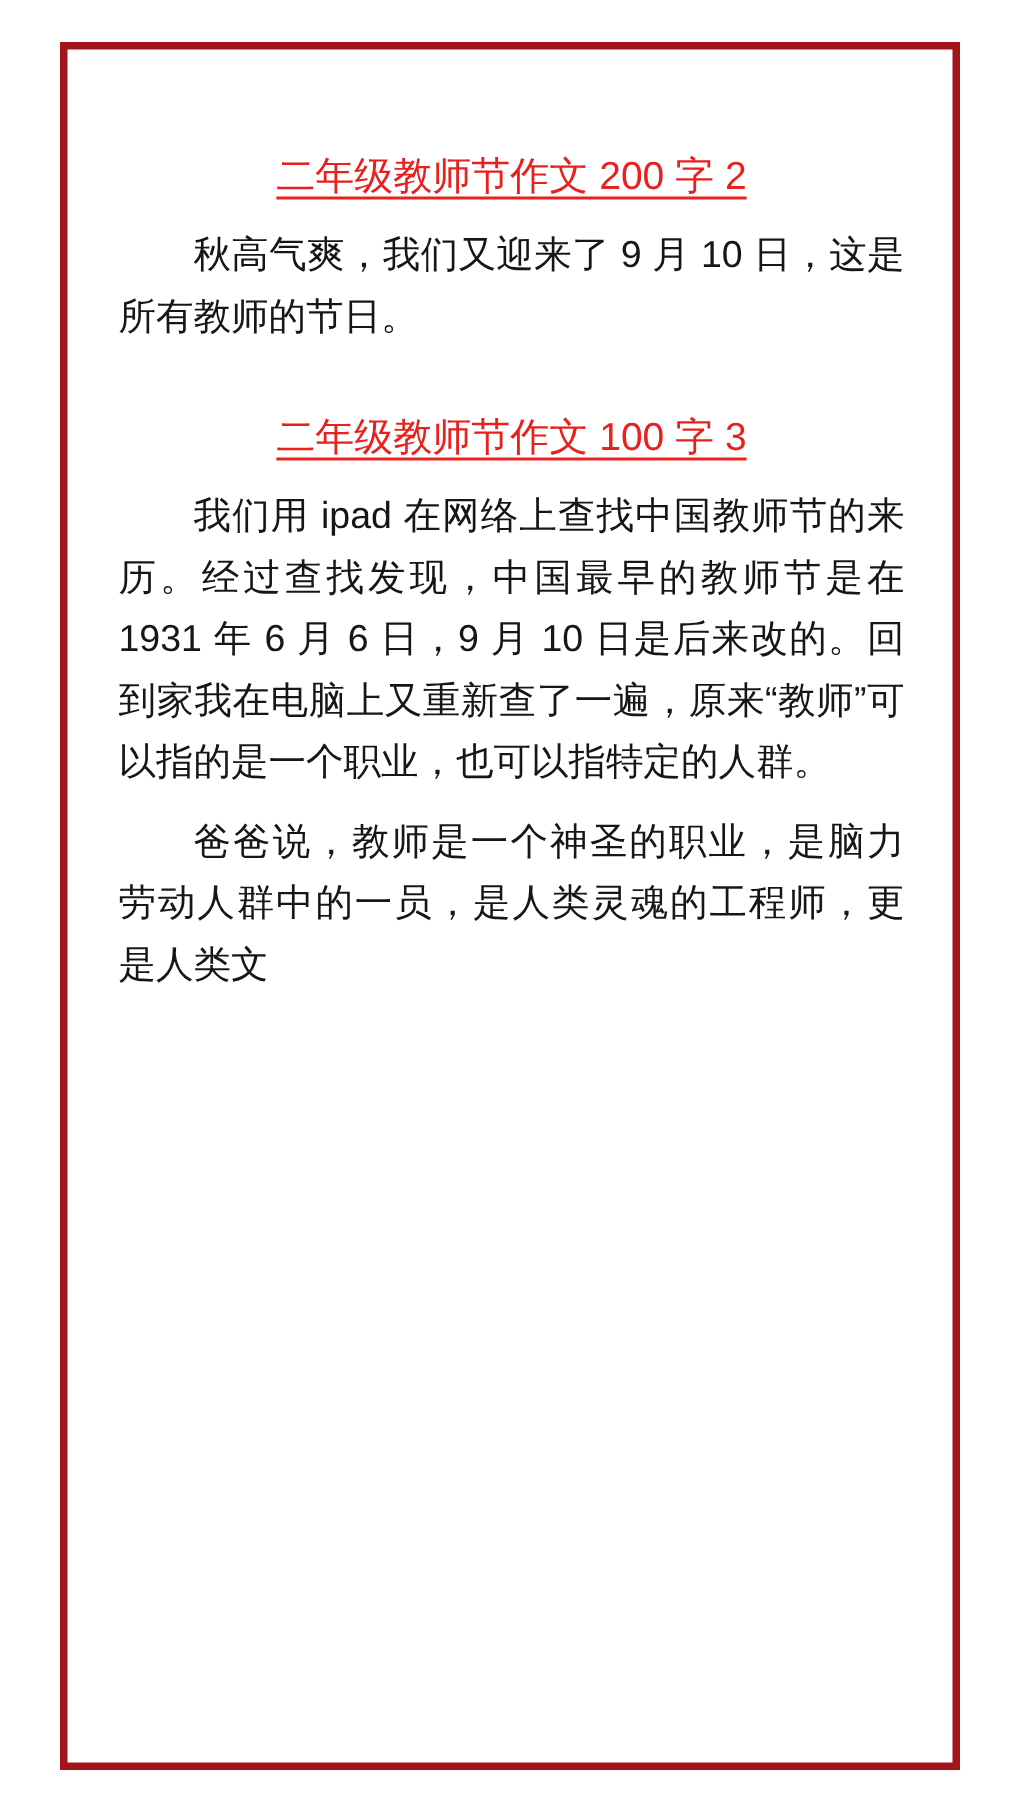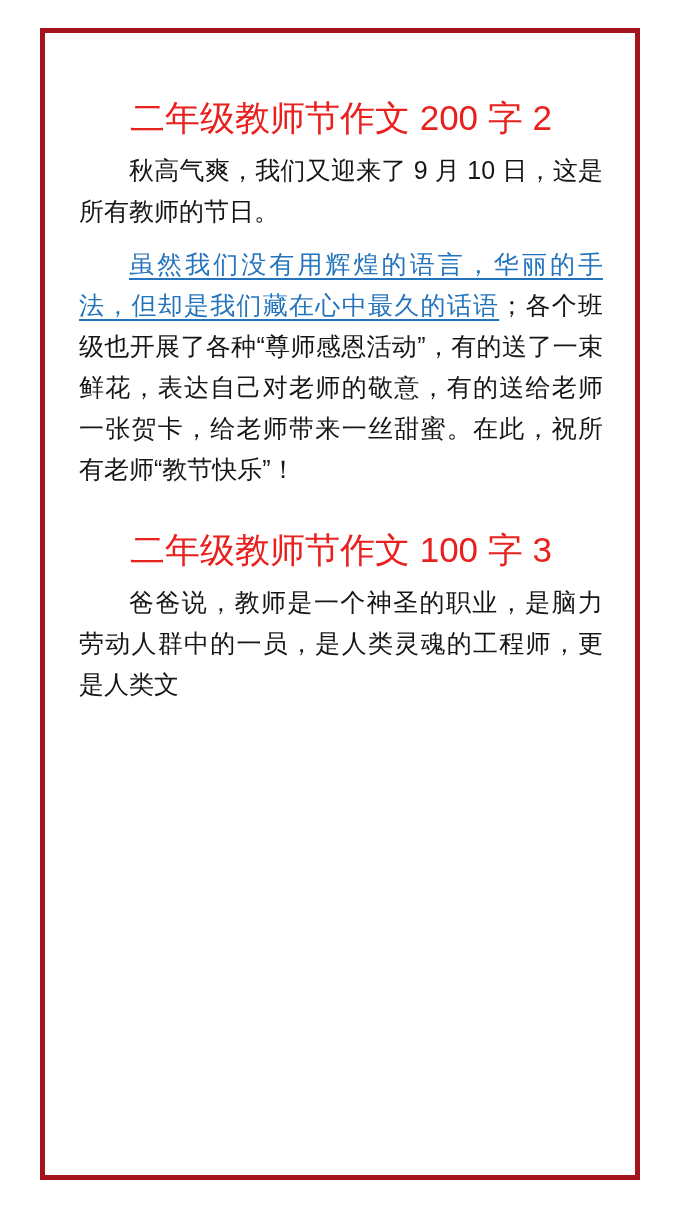--- a/index.html
+++ b/index.html
@@ -25,24 +25,25 @@
     background: #ffffff;
     overflow: hidden;
   }
   .doc {
     font-size: 25px;
     line-height: 41px;
     color: #161616;
   }
   .essay-title {
     margin: 0;
-    font-size: 35px;
+    font-size: 26px;
     font-weight: normal;
     text-align: center;
     color: #e8201e;
+    text-decoration: underline;
     text-decoration-thickness: 2px;
     text-underline-offset: 5px;
     line-height: 41px;
   }
   .doc p {
     margin: 12px;
     text-indent: 2em;
     text-align: justify;
     text-justify: inter-ideograph;
   }
@@ -58,22 +59,22 @@
 </style>
 </head>
 <body>
 
 <div class="frame">
   <div class="doc">
 
     <section>
       <h2 class="essay-title">二年级教师节作文 200 字 2</h2>
       <p>秋高气爽，我们又迎来了 9 月 10 日，这是所有教师的节日。</p>
-      <p><span class="inline-link">虽然我们没有用辉煌的语言，华丽的手法，但却是我们藏在心中最久的话语</span><span>；各个班级也开展了各种“尊师感恩活动”，有的送了一束鲜花，表达自己对老师的敬意，有的送给老师一张贺卡，给老师带来一丝甜蜜。在此，祝所有老师“教节快乐”！</span></p>
     </section>
 
     <section class="section-2">
       <h2 class="essay-title">二年级教师节作文 100 字 3</h2>
+      <p>我们用 ipad 在网络上查找中国教师节的来历。经过查找发现，中国最早的教师节是在 1931 年 6 月 6 日，9 月 10 日是后来改的。回到家我在电脑上又重新查了一遍，原来“教师”可以指的是一个职业，也可以指特定的人群。</p>
       <p>爸爸说，教师是一个神圣的职业，是脑力劳动人群中的一员，是人类灵魂的工程师，更是人类文</p>
     </section>
 
   </div>
 </div>
 
 </body></html>

